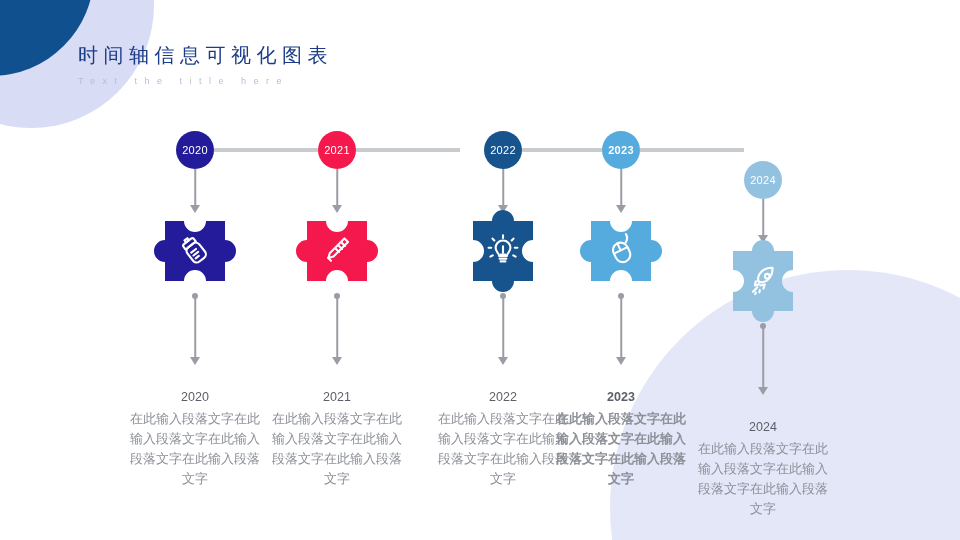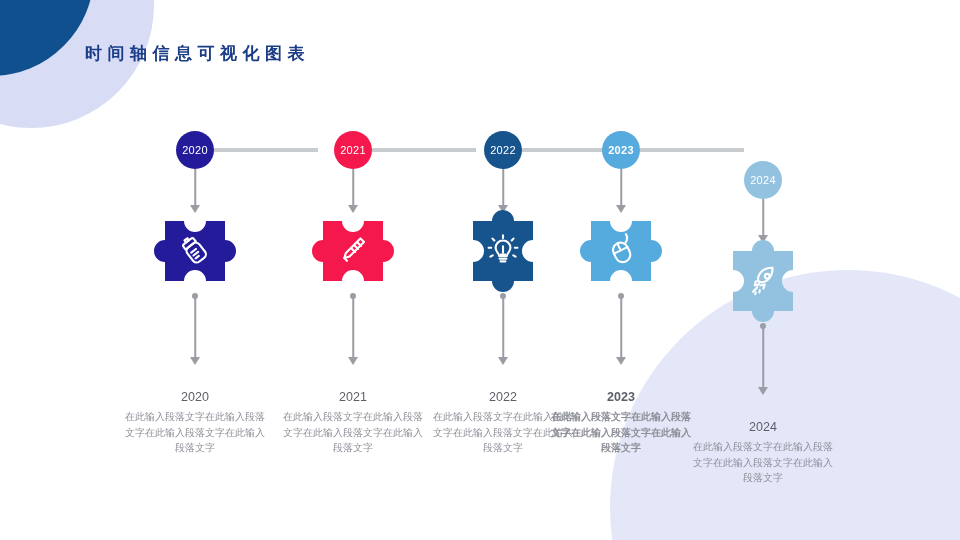--- a/index.html
+++ b/index.html
@@ -30,26 +30,25 @@
     position: absolute;
     right: -126px; bottom: -206px;
     width: 476px; height: 476px;
     border-radius: 50%;
     background: #E4E7F8;
   }
 
   
   #header { position: absolute; left: 78px; top: 42px; }
   #page-title {
-    font-size: 17px;
+    font-size: 20px;
     color: #1B3C86;
     letter-spacing: 5.5px;
-    font-weight: 700;
+    font-weight: 400;
     white-space: nowrap;
-    margin-left: 7px;
   }
   #page-subtitle {
     margin-top: 7px;
     font-size: 9px;
     color: #B9BDD6;
     letter-spacing: 7.5px;
     white-space: nowrap;
   }
 
   
@@ -167,34 +166,35 @@
     top: 390px;
     width: 140px;
     text-align: center;
   }
   .caption-year {
     font-size: 12.5px;
     color: #5C5F68;
     margin-bottom: 5px;
   }
   .caption-body {
-    font-size: 10px;
+    font-size: 13px;
     line-height: 1.55;
     color: #8D9098;
   }
 </style>
 </head>
 <body>
 
 <div id="deco-circle-lavender-tl"></div>
 <div id="deco-circle-navy-tl"></div>
 <div id="deco-circle-lavender-br"></div>
 
 <div id="header">
   <div id="page-title">时间轴信息可视化图表</div>
+  <div id="page-subtitle">Text the title here</div>
 </div>
 
 <div id="timeline">
     <div class="col" style="left: 124px;">
     <div class="rail" style="left:90px;width:104px;"></div>
     <div class="year-bubble" style="background:#241B9B;">
       <span>2020</span>
     </div>
 
     <div class="conn-top"></div>
@@ -228,21 +228,21 @@
 
     <div class="conn-bot-dot"></div>
     <div class="conn-bot"></div>
     <div class="conn-bot-arrow"></div>
 
     <div class="caption">
       <div class="caption-year">2020</div>
       <div class="caption-body">在此输入段落文字在此输入段落文字在此输入段落文字在此输入段落文字</div>
     </div>
   </div>
-    <div class="col" style="left: 266px; margin-left: 16px;">
+    <div class="col" style="left: 266px;">
     <div class="rail" style="left:90px;width:104px;"></div>
     <div class="year-bubble" style="background:#F5184C;">
       <span>2021</span>
     </div>
 
     <div class="conn-top"></div>
     <div class="conn-top-arrow"></div>
 
     <div class="puzzle">
       <svg viewBox="0 0 104 112" xmlns="http://www.w3.org/2000/svg">

